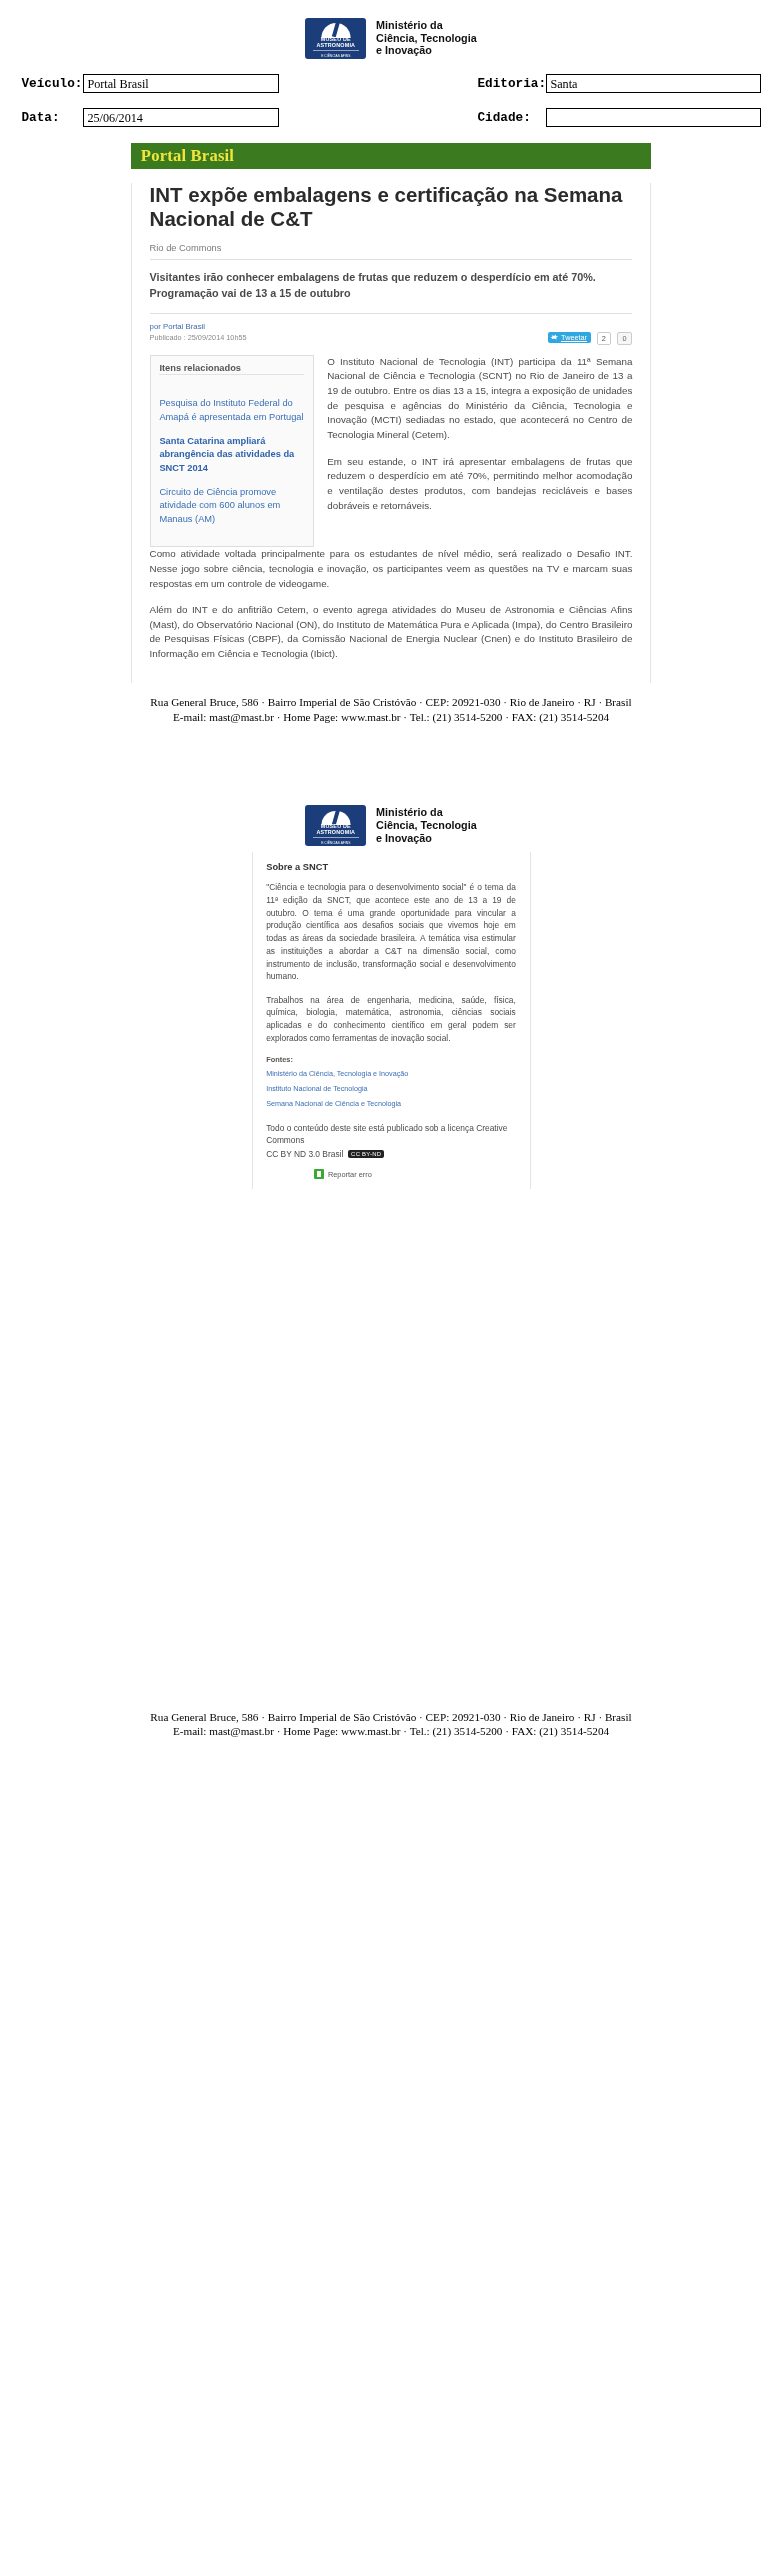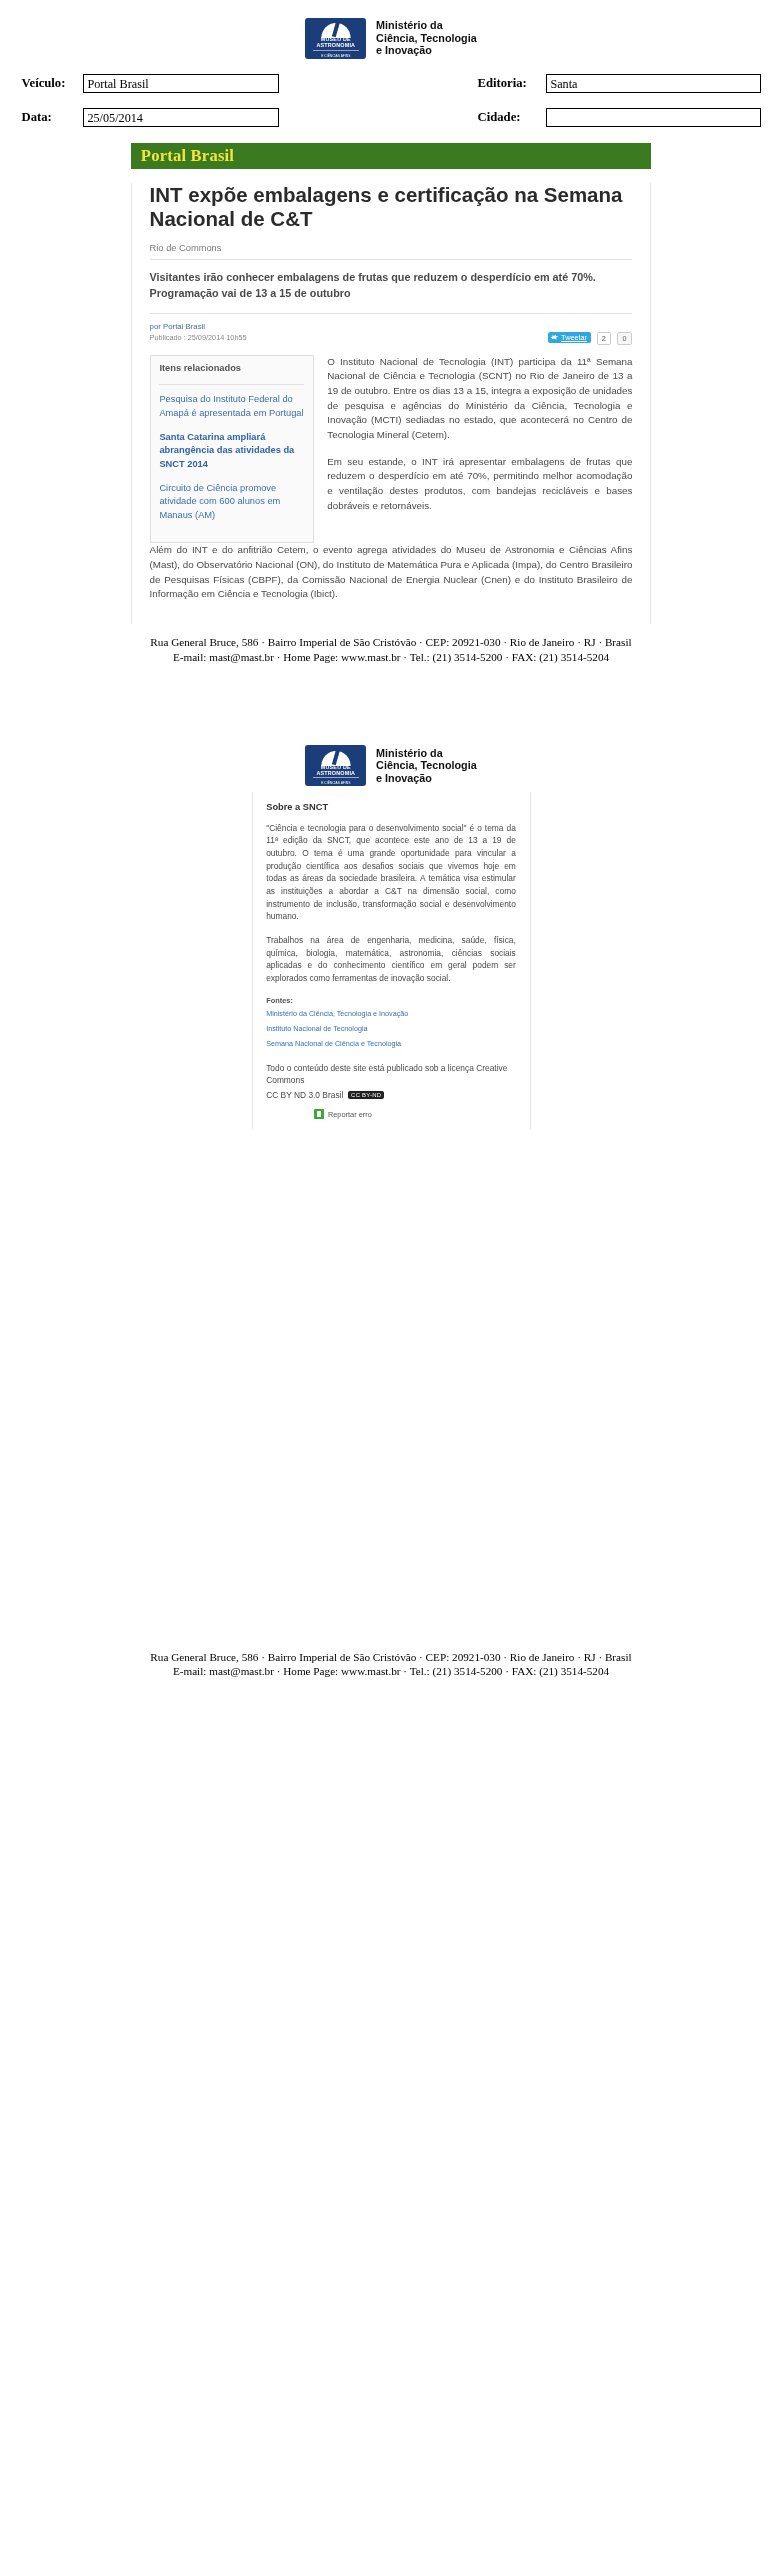--- a/index.html
+++ b/index.html
@@ -99,21 +99,21 @@
   
   .meta {
     padding: 9.8px 21.5px 0 21.5px;
   }
   .meta-row {
     display: flex;
     align-items: center;
     margin-bottom: 15.6px;
   }
   .meta-label {
-    font-family: Liberation Serif, serif;
+    font-family: Liberation Mono, monospace;
     font-size: 12.7px;
     font-weight: bold;
     width: 61px;
     flex: none;
   }
   .meta-label.right {
     width: 68px;
     text-align: left;
     padding-left: 29px;
   }
@@ -244,23 +244,23 @@
   .col-right { flex: 1 1 auto; }
   .related {
     border: 1px solid #dedede;
     background: #fafafa;
     padding: 7.8px 8.8px 9.8px 8.8px;
   }
   .related h2 {
     font-size: 9.3px;
     font-weight: bold;
     color: #555;
-    margin: 0 0 8px 0;
+    margin: 0 0 22px 0;
     border-bottom: 1px solid #e2e2e2;
-    padding-bottom: 11px;
+    padding-bottom: 1px;
   }
   .related ul {
     list-style: none;
     margin: 0;
     padding: 0;
   }
   .related li {
     font-size: 9.3px;
     line-height: 13.7px;
     color: #3a6fb5;
@@ -405,21 +405,21 @@
   <div class="meta">
     <div class="meta-row">
       <div class="meta-label">Veículo:</div>
       <div class="meta-box veiculo">Portal Brasil</div>
       <div class="spacer"></div>
       <div class="meta-label right">Editoria:</div>
       <div class="meta-box editoria">Santa</div>
     </div>
     <div class="meta-row">
       <div class="meta-label">Data:</div>
-      <div class="meta-box data">25/05/2014</div>
+      <div class="meta-box data">25/06/2014</div>
       <div class="spacer"></div>
       <div class="meta-label right">Cidade:</div>
       <div class="meta-box cidade"></div>
     </div>
   </div>
 
   <div class="clip">
     <div class="clip-brandbar">
       <span class="brand">Portal Brasil</span>
     </div>
@@ -450,20 +450,21 @@
             </ul>
           </div>
         </div>
         <div class="col-right">
           <p class="body-text">O Instituto Nacional de Tecnologia (INT) participa da 11ª Semana Nacional de Ciência e Tecnologia (SCNT) no Rio de Janeiro de 13 a 19 de outubro. Entre os dias 13 a 15, integra a exposição de unidades de pesquisa e agências do Ministério da Ciência, Tecnologia e Inovação (MCTI) sediadas no estado, que acontecerá no Centro de Tecnologia Mineral (Cetem).</p>
           <p class="body-text">Em seu estande, o INT irá apresentar embalagens de frutas que reduzem o desperdício em até 70%, permitindo melhor acomodação e ventilação destes produtos, com bandejas recicláveis e bases dobráveis e retornáveis.</p>
         </div>
       </div>
 
       <div class="wide-text">
+        <p>Como atividade voltada principalmente para os estudantes de nível médio, será realizado o Desafio INT. Nesse jogo sobre ciência, tecnologia e inovação, os participantes veem as questões na TV e marcam suas respostas em um controle de videogame.</p>
         <p>Além do INT e do anfitrião Cetem, o evento agrega atividades do Museu de Astronomia e Ciências Afins (Mast), do Observatório Nacional (ON), do Instituto de Matemática Pura e Aplicada (Impa), do Centro Brasileiro de Pesquisas Físicas (CBPF), da Comissão Nacional de Energia Nuclear (Cnen) e do Instituto Brasileiro de Informação em Ciência e Tecnologia (Ibict).</p>
       </div>
     </div>
   </div>
 
   <div class="doc-footer">
     <div>Rua General Bruce, 586 · Bairro Imperial de São Cristóvão · CEP: 20921-030 · Rio de Janeiro · RJ · Brasil</div>
     <div>E-mail: mast@mast.br · Home Page: www.mast.br · Tel.: (21) 3514-5200 · FAX: (21) 3514-5204</div>
   </div>
 </div>

